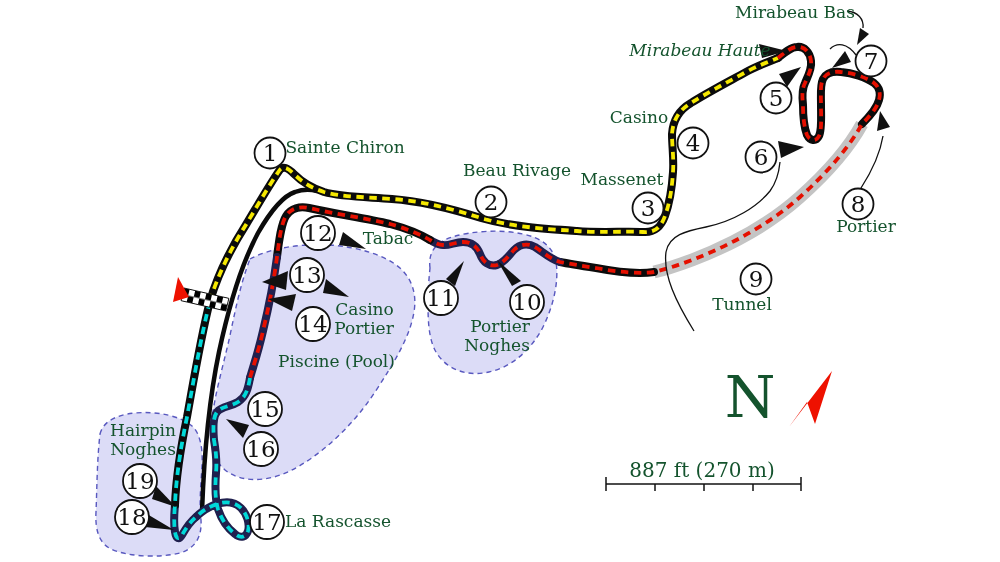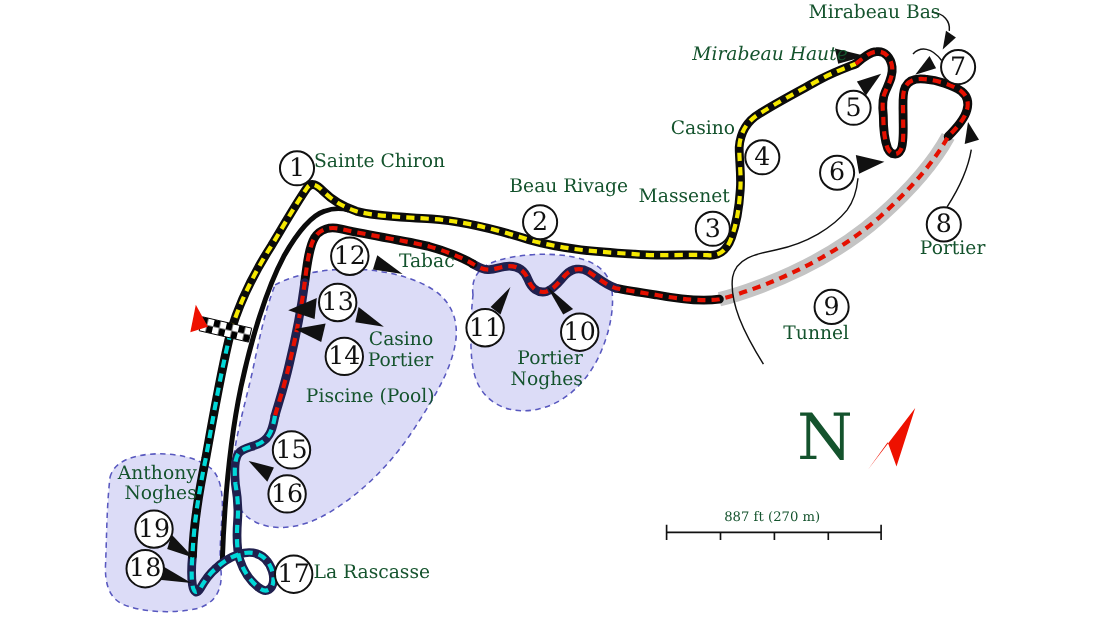--- a/index.html
+++ b/index.html
@@ -1,21 +1,21 @@
 <!DOCTYPE html>
 <html><head>
 <meta charset="utf-8">
 <style>
   html,body{margin:0;padding:0;background:#fff;}
   .map{position:relative;width:1000px;height:562px;background:#fff;overflow:hidden;
        font-family:"DejaVu Serif","Liberation Serif",serif;}
   .map svg{position:absolute;left:0;top:0;}
   .lbl{position:absolute;transform:translate(-50%,-50%);white-space:nowrap;
        font-size:17px;color:#14532d;text-align:right;line-height:19px;}
-  .lbl.small{font-size:12px;}
+  .lbl.small{font-size:20px;}
   .lbl.big-n{font-size:58px;line-height:58px;}
   .circle-num{font-size:23px;fill:#111;}
 </style>
 </head>
 <body>
 
 <div class="map">
 <svg width="1000" height="562" viewBox="0 0 1000 562">
   <defs>
     <pattern id="chk" width="11.5" height="13" patternUnits="userSpaceOnUse">
@@ -175,19 +175,19 @@
 <div class="lbl" style="left:364px;top:319px;">
   <div>Casino</div>
   <div>Portier</div>
 </div>
 <div class="lbl" style="left:317px;top:361px;padding-left:39px;">Piscine (Pool)</div>
 <div class="lbl" style="left:497px;top:336px;">
   <div>Portier</div>
   <div>Noghes</div>
 </div>
 <div class="lbl" style="left:143px;top:440px;">
-  <div>Anthony</div>
+  <div>Hairpin</div>
   <div>Noghes</div>
 </div>
 <div class="lbl" style="left:338px;top:521px;">La Rascasse</div>
 <div class="lbl small" style="left:702px;top:470px;">887 ft (270 m)</div>
 <div class="lbl big-n" style="left:750px;top:397px;">N</div>
 </div>
 
 </body></html>

